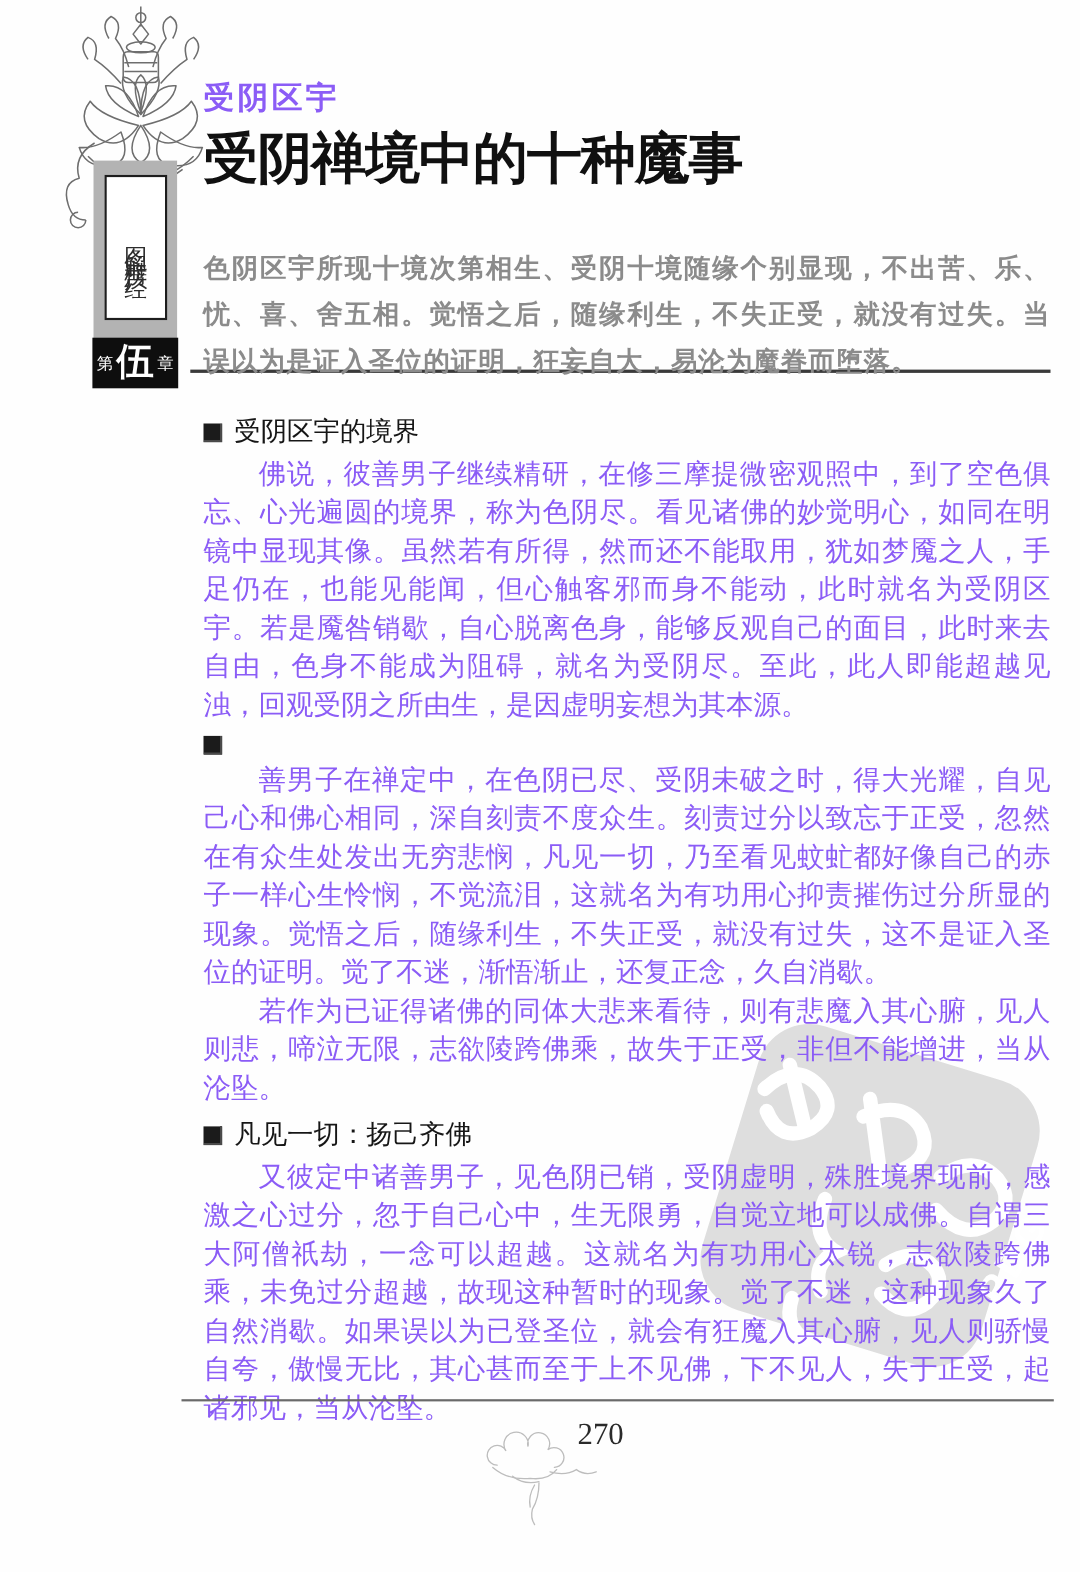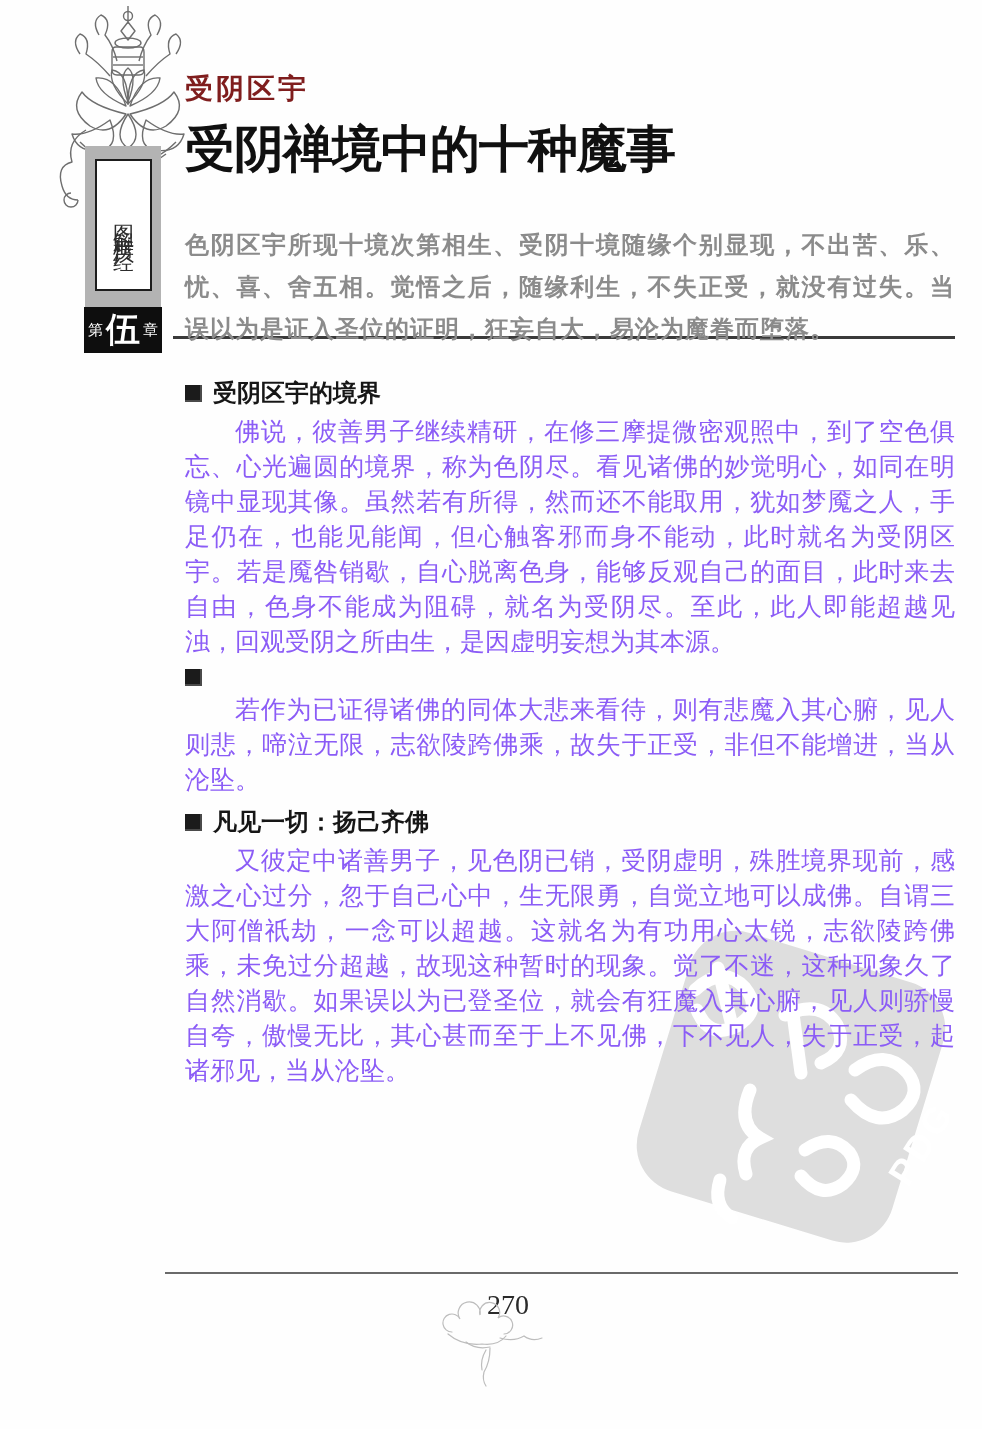--- a/index.html
+++ b/index.html
@@ -38,58 +38,58 @@
     background:#0e0e0e; color:#ffffff;
     display:flex; align-items:center; justify-content:center; gap:3px;
   }
   .chapter-small { font-size:15px; font-family:"Liberation Sans", sans-serif; }
   .chapter-big  { font-size:34px; font-weight:bold; font-family:"Liberation Serif", serif; line-height:1; }
 
   
   .main { position:absolute; left:185px; top:0; width:770px; z-index:2; }
   .kicker {
     margin-top:70px; font-size:28px; font-weight:bold; letter-spacing:3px;
-    font-family:"Liberation Sans", sans-serif; color:#7f1d1d;
+    font-family:"Liberation Sans", sans-serif; color:#8b5cf6;
   }
   .doc-title {
     margin-top:12px; font-size:50px; font-weight:bold; letter-spacing:-1px;
-    font-family:Liberation Sans, sans-serif; color:#101010; line-height:58px;
+    font-family:Liberation Mono, monospace; color:#101010; line-height:58px;
     white-space:nowrap;
   }
   .intro {
     margin-top:46px; font-size:24px; line-height:42px; letter-spacing:1px;
     color:#8b8b8b; text-align:justify;font-weight:bold;
   }
   .divider {
     position:absolute; left:173px; top:336px; width:782px; height:3px;
     background:#3a3a3a; z-index:2;
   }
   .section-heading {
     margin-top:26px; display:flex; align-items:center; gap:11px;
-    font-family:"Liberation Sans", sans-serif; font-weight:bold;
+    font-family:"Liberation Sans", sans-serif; font-weight:normal;
     font-size:24px; color:#161616; line-height:30px;
   }
   .sq {
     width:17px; height:17px; background:#1b1b1b; flex:0 0 auto;
     box-shadow:inset -2px -2px 0 #4a4a4a;
   }
   .section-heading.h2 { margin-top:10px; }
   .para {
     font-size:25px; line-height:35px; text-align:justify;
     text-indent:2em; color:#8b5cf6; margin-top:6px;
   }
   .para + .para { margin-top:0; }
 
   
   .footer-rule {
     position:absolute; left:165px; top:1272px; width:793px; height:2px;
     background:#6a6a6a; z-index:2;
   }
   .page-number {
-    position:absolute; left:487px; top:1289px; width:80px; text-align:left;
+    position:absolute; left:487px; top:1289px; width:80px; text-align:right;
     font-size:28px; color:#2a2a2a; font-family:"Liberation Serif", serif; z-index:2;
   }
   .flourish { position:absolute; left:438px; top:1298px; z-index:2; }
 </style>
 </head>
 <body>
 
 <div class="page">
 
   <svg class="watermark-layer" width="400" height="360" style="left:600px; top:920px;" viewBox="0 0 400 360">
@@ -169,20 +169,21 @@
 
     <div class="section-heading" style="margin-top:28px;">
       <div class="sq"></div>
       <span>受阴区宇的境界</span>
     </div>
     <div class="para">佛说，彼善男子继续精研，在修三摩提微密观照中，到了空色俱忘、心光遍圆的境界，称为色阴尽。看见诸佛的妙觉明心，如同在明镜中显现其像。虽然若有所得，然而还不能取用，犹如梦魇之人，手足仍在，也能见能闻，但心触客邪而身不能动，此时就名为受阴区宇。若是魇咎销歇，自心脱离色身，能够反观自己的面目，此时来去自由，色身不能成为阻碍，就名为受阴尽。至此，此人即能超越见浊，回观受阴之所由生，是因虚明妄想为其本源。</div>
 
     <div class="section-heading h2">
       <div class="sq"></div>
     </div>
+    <div class="para">善男子在禅定中，在色阴已尽、受阴未破之时，得大光耀，自见己心和佛心相同，深自刻责不度众生。刻责过分以致忘于正受，忽然在有众生处发出无穷悲悯，凡见一切，乃至看见蚊虻都好像自己的赤子一样心生怜悯，不觉流泪，这就名为有功用心抑责摧伤过分所显的现象。觉悟之后，随缘利生，不失正受，就没有过失，这不是证入圣位的证明。觉了不迷，渐悟渐止，还复正念，久自消歇。</div>
     <div class="para">若作为已证得诸佛的同体大悲来看待，则有悲魔入其心腑，见人则悲，啼泣无限，志欲陵跨佛乘，故失于正受，非但不能增进，当从沦坠。</div>
 
     <div class="section-heading h2">
       <div class="sq"></div>
       <span>凡见一切：扬己齐佛</span>
     </div>
     <div class="para">又彼定中诸善男子，见色阴已销，受阴虚明，殊胜境界现前，感激之心过分，忽于自己心中，生无限勇，自觉立地可以成佛。自谓三大阿僧祇劫，一念可以超越。这就名为有功用心太锐，志欲陵跨佛乘，未免过分超越，故现这种暂时的现象。觉了不迷，这种现象久了自然消歇。如果误以为已登圣位，就会有狂魔入其心腑，见人则骄慢自夸，傲慢无比，其心甚而至于上不见佛，下不见人，失于正受，起诸邪见，当从沦坠。</div>
   </div>
 
   <div class="footer-rule"></div>

